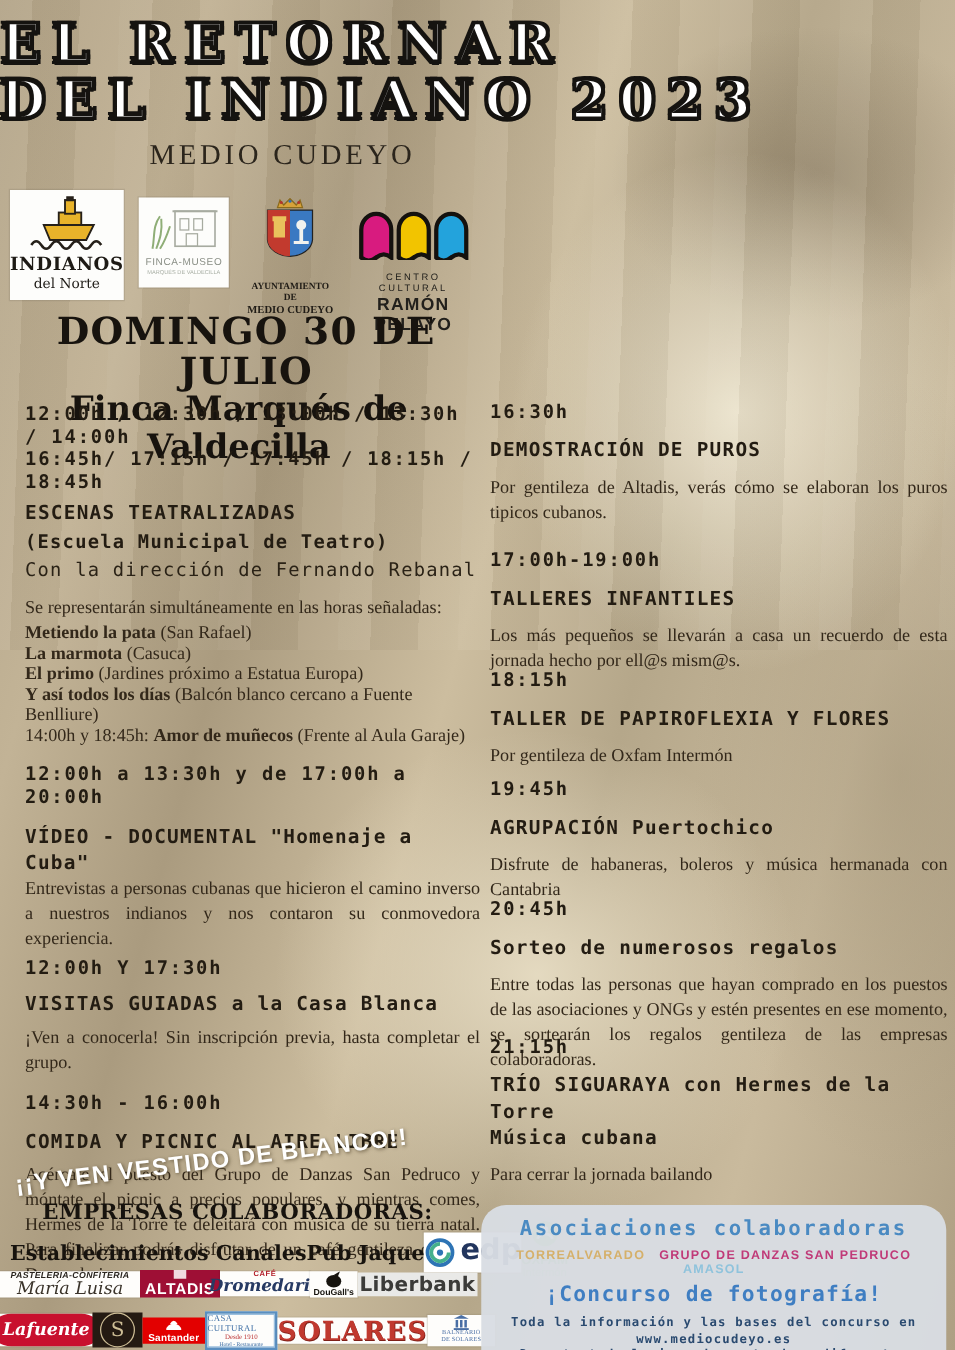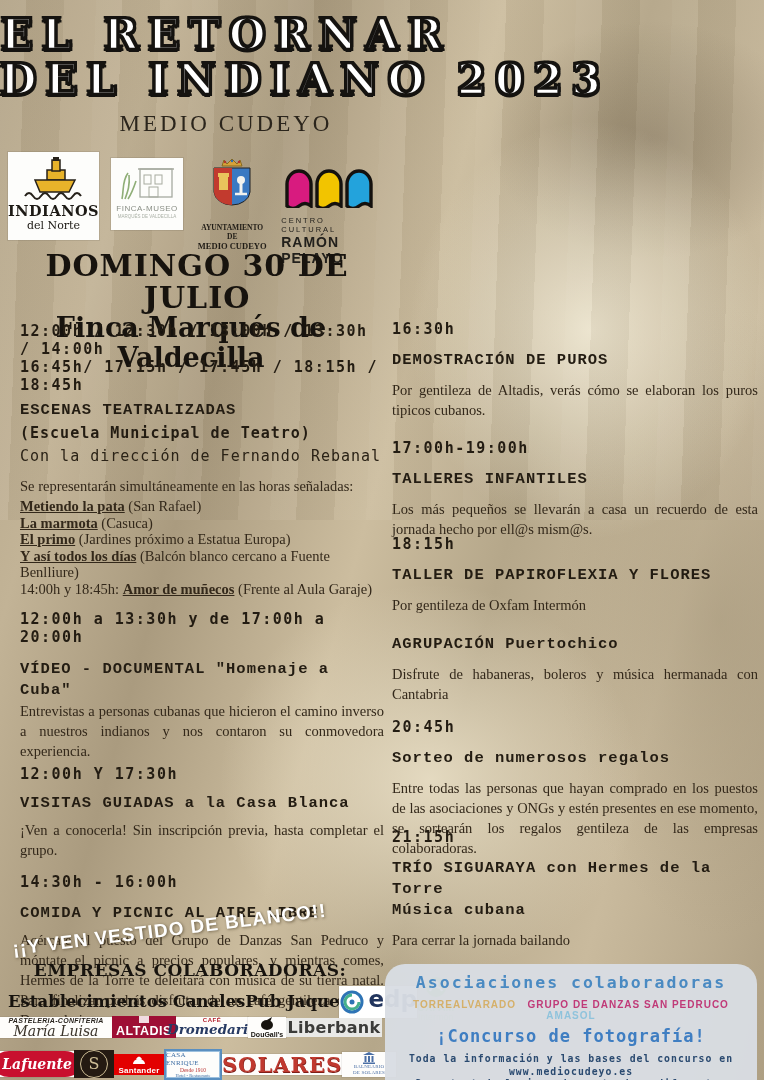--- a/index.html
+++ b/index.html
@@ -33,38 +33,38 @@
   .card-white{background:#fdfdfb;box-shadow:0 0 0 1px rgba(0,0,0,.08);}
   .lg-ind{width:94px;height:88px;text-align:center;padding-top:4px;box-sizing:border-box;}
   .lg-ind .nm{font-family:"DejaVu Serif",serif;font-weight:bold;font-size:14.5px;letter-spacing:.5px;color:#1d1a15;line-height:1;}
   .lg-ind .sb{font-family:"DejaVu Serif",serif;font-size:11px;color:#1d1a15;}
   .lg-fin{width:76px;height:72px;margin-top:6px;text-align:center;padding-top:3px;box-sizing:border-box;}
   .lg-fin .nm{font-size:8px;letter-spacing:.5px;color:#8a8f86;font-family:"Liberation Sans",sans-serif;line-height:1.1;}
   .lg-fin .sb{font-size:4.5px;color:#aab0a6;font-family:"Liberation Sans",sans-serif;}
   .lg-ayt{width:78px;text-align:center;margin-top:6px;}
   .lg-ayt .t1{font-size:7.5px;font-weight:bold;color:#201c16;font-family:"Liberation Serif",serif;margin-top:3px;}
   .lg-ayt .t2{font-size:8.5px;font-weight:bold;color:#201c16;font-family:"Liberation Serif",serif;}
-  .lg-cen{width:104px;margin-top:14px;}
+  .lg-cen{width:104px;text-align:center;margin-top:14px;}
   .lg-cen .t1{font-size:7.5px;letter-spacing:2px;color:#22201c;font-family:"Liberation Sans",sans-serif;margin-top:4px;}
   .lg-cen .t2{font-size:14px;font-weight:bold;color:#22201c;font-family:"Liberation Sans",sans-serif;letter-spacing:1px;}
   
   .dateblock{position:absolute;top:250px;left:0;width:382px;text-align:center;z-index:3;color:#17130e;}
   .dateblock .d1{font-family:"DejaVu Serif",serif;font-weight:bold;font-size:30px;letter-spacing:1px;line-height:1.05;padding-left:12px;}
   .dateblock .d2{font-family:"DejaVu Serif",serif;font-weight:bold;font-size:27px;line-height:1.1;}
   
   .col-left{position:absolute;top:322px;left:20px;width:364px;z-index:3;}
   .col-right{position:absolute;top:320px;left:392px;width:366px;z-index:3;}
   .ttime{font-weight:bold;font-size:15px;letter-spacing:1.5px;line-height:18px;color:#231c12;}
-  .head{font-weight:bold;font-size:15.5px;letter-spacing:1px;color:#231c12;line-height:21px;font-family:Liberation Mono, monospace;}
+  .head{font-weight:bold;font-size:15.5px;letter-spacing:1px;color:#231c12;line-height:21px;}
   .head2{font-weight:bold;font-size:15px;letter-spacing:1px;color:#231c12;line-height:21px;margin-top:2px;}
   .head3{font-size:15px;letter-spacing:1px;color:#2a2216;line-height:20px;margin-top:2px;}
   .body{font-size:14.5px;line-height:20px;color:#33281a;text-align:justify;}
   .intro{font-size:14.5px;color:#33281a;margin-top:12px;}
   .plays{margin-top:3px;font-size:14.5px;line-height:16.5px;color:#33281a;}
-  .plays b{font-weight:bold;text-decoration:underline;}
+  .plays b{font-weight:bold;}
   .mt13{margin-top:13px;} .mt12{margin-top:12px;} .mt10{margin-top:10px;} .mt6{margin-top:6px;} .mt4{margin-top:4px;}
   .note{font-style:italic;font-size:14.5px;line-height:18px;color:#33281a;}
   
   .rsec{position:absolute;left:0;width:366px;}
   .rs-head{margin-top:12px;}
   .rs-body{margin-top:9px;}
   
   .banner{
     position:absolute;top:938px;left:14px;width:330px;z-index:4;
     transform:rotate(-7deg);transform-origin:left bottom;
@@ -231,20 +231,21 @@
       <div class="ttime mono">17:00h-19:00h</div>
       <div class="head mono rs-head">TALLERES INFANTILES</div>
       <div class="body rs-body">Los más pequeños se llevarán a casa un recuerdo de esta jornada hecho por ell@s mism@s.</div>
     </div>
     <div class="rsec" style="top:215px">
       <div class="ttime mono">18:15h</div>
       <div class="head mono rs-head">TALLER DE PAPIROFLEXIA Y FLORES</div>
       <div class="body rs-body">Por gentileza de Oxfam Intermón</div>
     </div>
     <div class="rsec" style="top:302px">
+      <div class="ttime mono">19:45h</div>
       <div class="head mono rs-head">AGRUPACIÓN Puertochico</div>
       <div class="body rs-body">Disfrute de habaneras, boleros y música hermanada con Cantabria</div>
     </div>
     <div class="rsec" style="top:398px">
       <div class="ttime mono">20:45h</div>
       <div class="head mono rs-head">Sorteo de numerosos regalos</div>
       <div class="body rs-body">Entre todas las personas que hayan comprado en los puestos de las asociaciones y ONGs y estén presentes en ese momento, se sortearán los regalos gentileza de las empresas colaboradoras.</div>
     </div>
     <div class="rsec" style="top:508px">
       <div class="ttime mono">21:15h</div>
@@ -317,21 +318,21 @@
       </div>
     </div>
     <div class="sbox sant">
       <svg width="18" height="12" viewBox="0 0 18 12">
         <path d="M3,10 a6,5 0 0 1 12,0 z" fill="#fff"></path>
         <path d="M6,5 q3,-5 6,0 q-3,2 -6,0 z" fill="#fff"></path>
       </svg>
       <div class="b">Santander</div>
     </div>
     <div class="sbox casae">
-      <div class="a">CASA ENRIQUE</div>
+      <div class="a">CASA CULTURAL</div>
       <div class="b">Desde 1910</div>
       <div class="c">Hotel - Restaurante</div>
     </div>
     <div class="sbox sb-white solares">
       <div class="b">SOLARES</div>
     </div>
     <div class="sbox sb-white baln">
       <svg width="14" height="12" viewBox="0 0 14 12">
         <polygon points="7,0 13,3 1,3" fill="#4a6fa5"></polygon>
         <rect x="2.5" y="4" width="2" height="6" fill="#4a6fa5"></rect>

